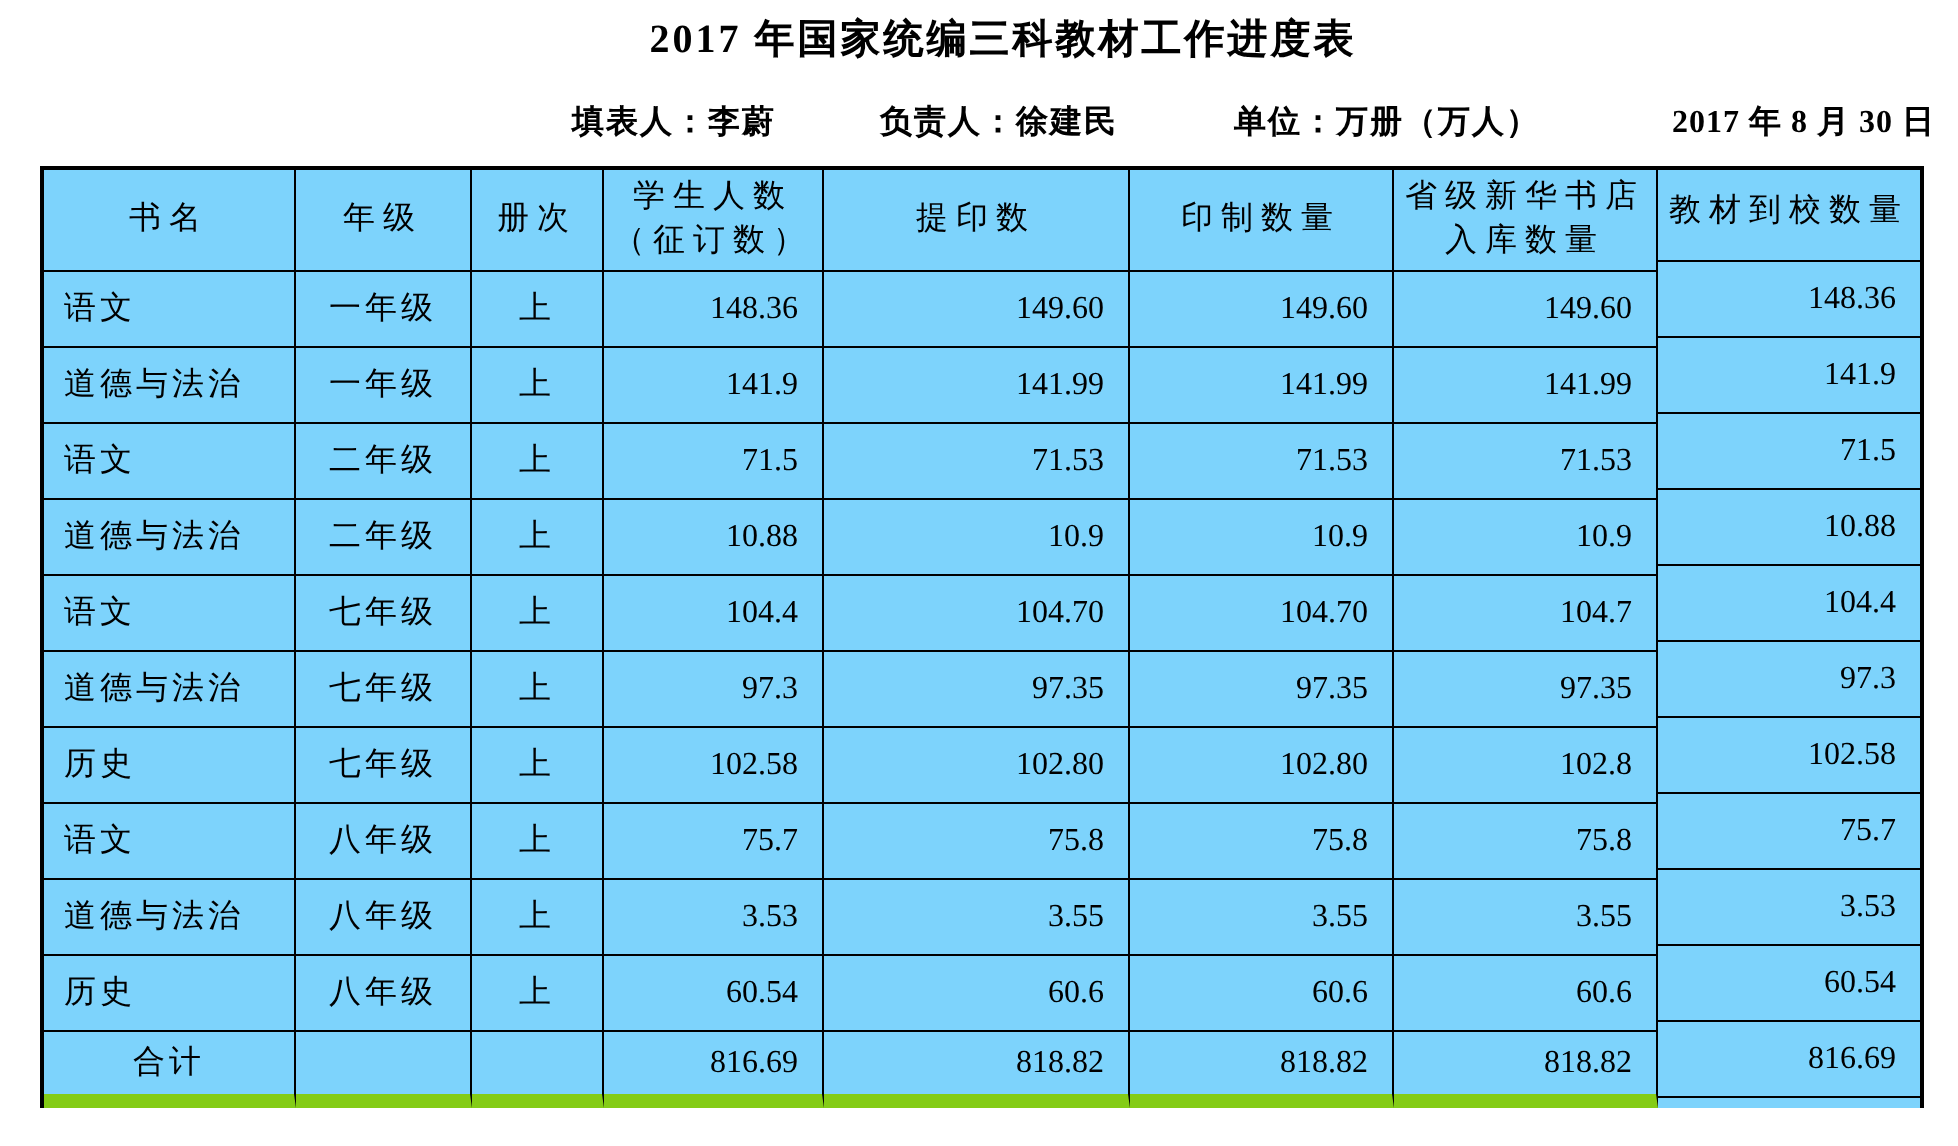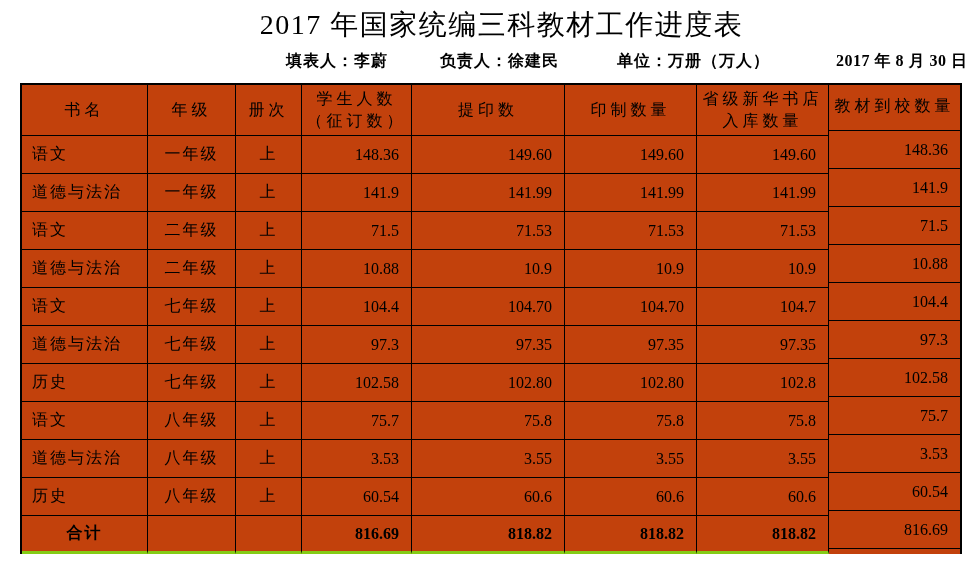--- a/index.html
+++ b/index.html
@@ -7,42 +7,42 @@
     position:relative;
     width:979px; height:573px;
     background:#ffffff;
     color:#000;
     font-family:"Liberation Serif","DejaVu Serif",serif;
     overflow:hidden;
   }
   .title {
     position:absolute; top:6px; left:0; right:0;
     text-align:center;
-    font-size:28px; font-weight:normal;
+    font-size:20px; font-weight:bold;
     letter-spacing:1.5px;
     white-space:nowrap;
     padding-left:24px;
   }
   .meta { position:absolute; top:51px; left:0; right:0; height:22px; font-size:16px; font-weight:bold; letter-spacing:1px; }
   .meta span { position:absolute; top:0; white-space:nowrap; }
   .m1 { left:24px; }
   .m2 { left:286px; }
   .m3 { left:440px; }
   .m4 { left:588px;margin-left:29px; }
   .m5 { left:836px; letter-spacing:0.5px; }
 
   .tbl {
     position:absolute; left:20px; top:83px;
     width:942px;
     box-sizing:border-box;
     border:2px solid #000; border-bottom:none;
     display:grid;
     grid-template-columns:126px 88px 66px 110px 153px 132px 132px 131px;
     grid-template-rows:51px repeat(11,38px);
-    background:#c2410c;
+    background:#7dd3fc;
   }
   .row { display:contents; }
   .c {
     box-sizing:border-box;
     border-right:1px solid #000;
     border-bottom:1px solid #000;
     display:flex; align-items:center;
     font-size:16px;
     overflow:hidden;
   }
@@ -56,21 +56,21 @@
   .num  { justify-content:flex-end; padding-right:12px; }
   
   .lastcol {
     border-right:none; border-bottom:none;
     background-image:linear-gradient(#000,#000);
     background-repeat:no-repeat;
     background-size:100% 1px;
     background-position:0 calc(100% - 5px);
   }
   .lastcol .up { position:relative; top:-5px; }
-  .bfoot { border-bottom:3px solid #84cc16;font-weight:bold; }
+  .bfoot { border-bottom:7px solid #84cc16; }
 </style>
 </head>
 <body>
 
 <div class="page">
 
   <div class="title">2017 年国家统编三科教材工作进度表</div>
 
   <div class="meta">
     <span class="m2">填表人：李蔚</span>

